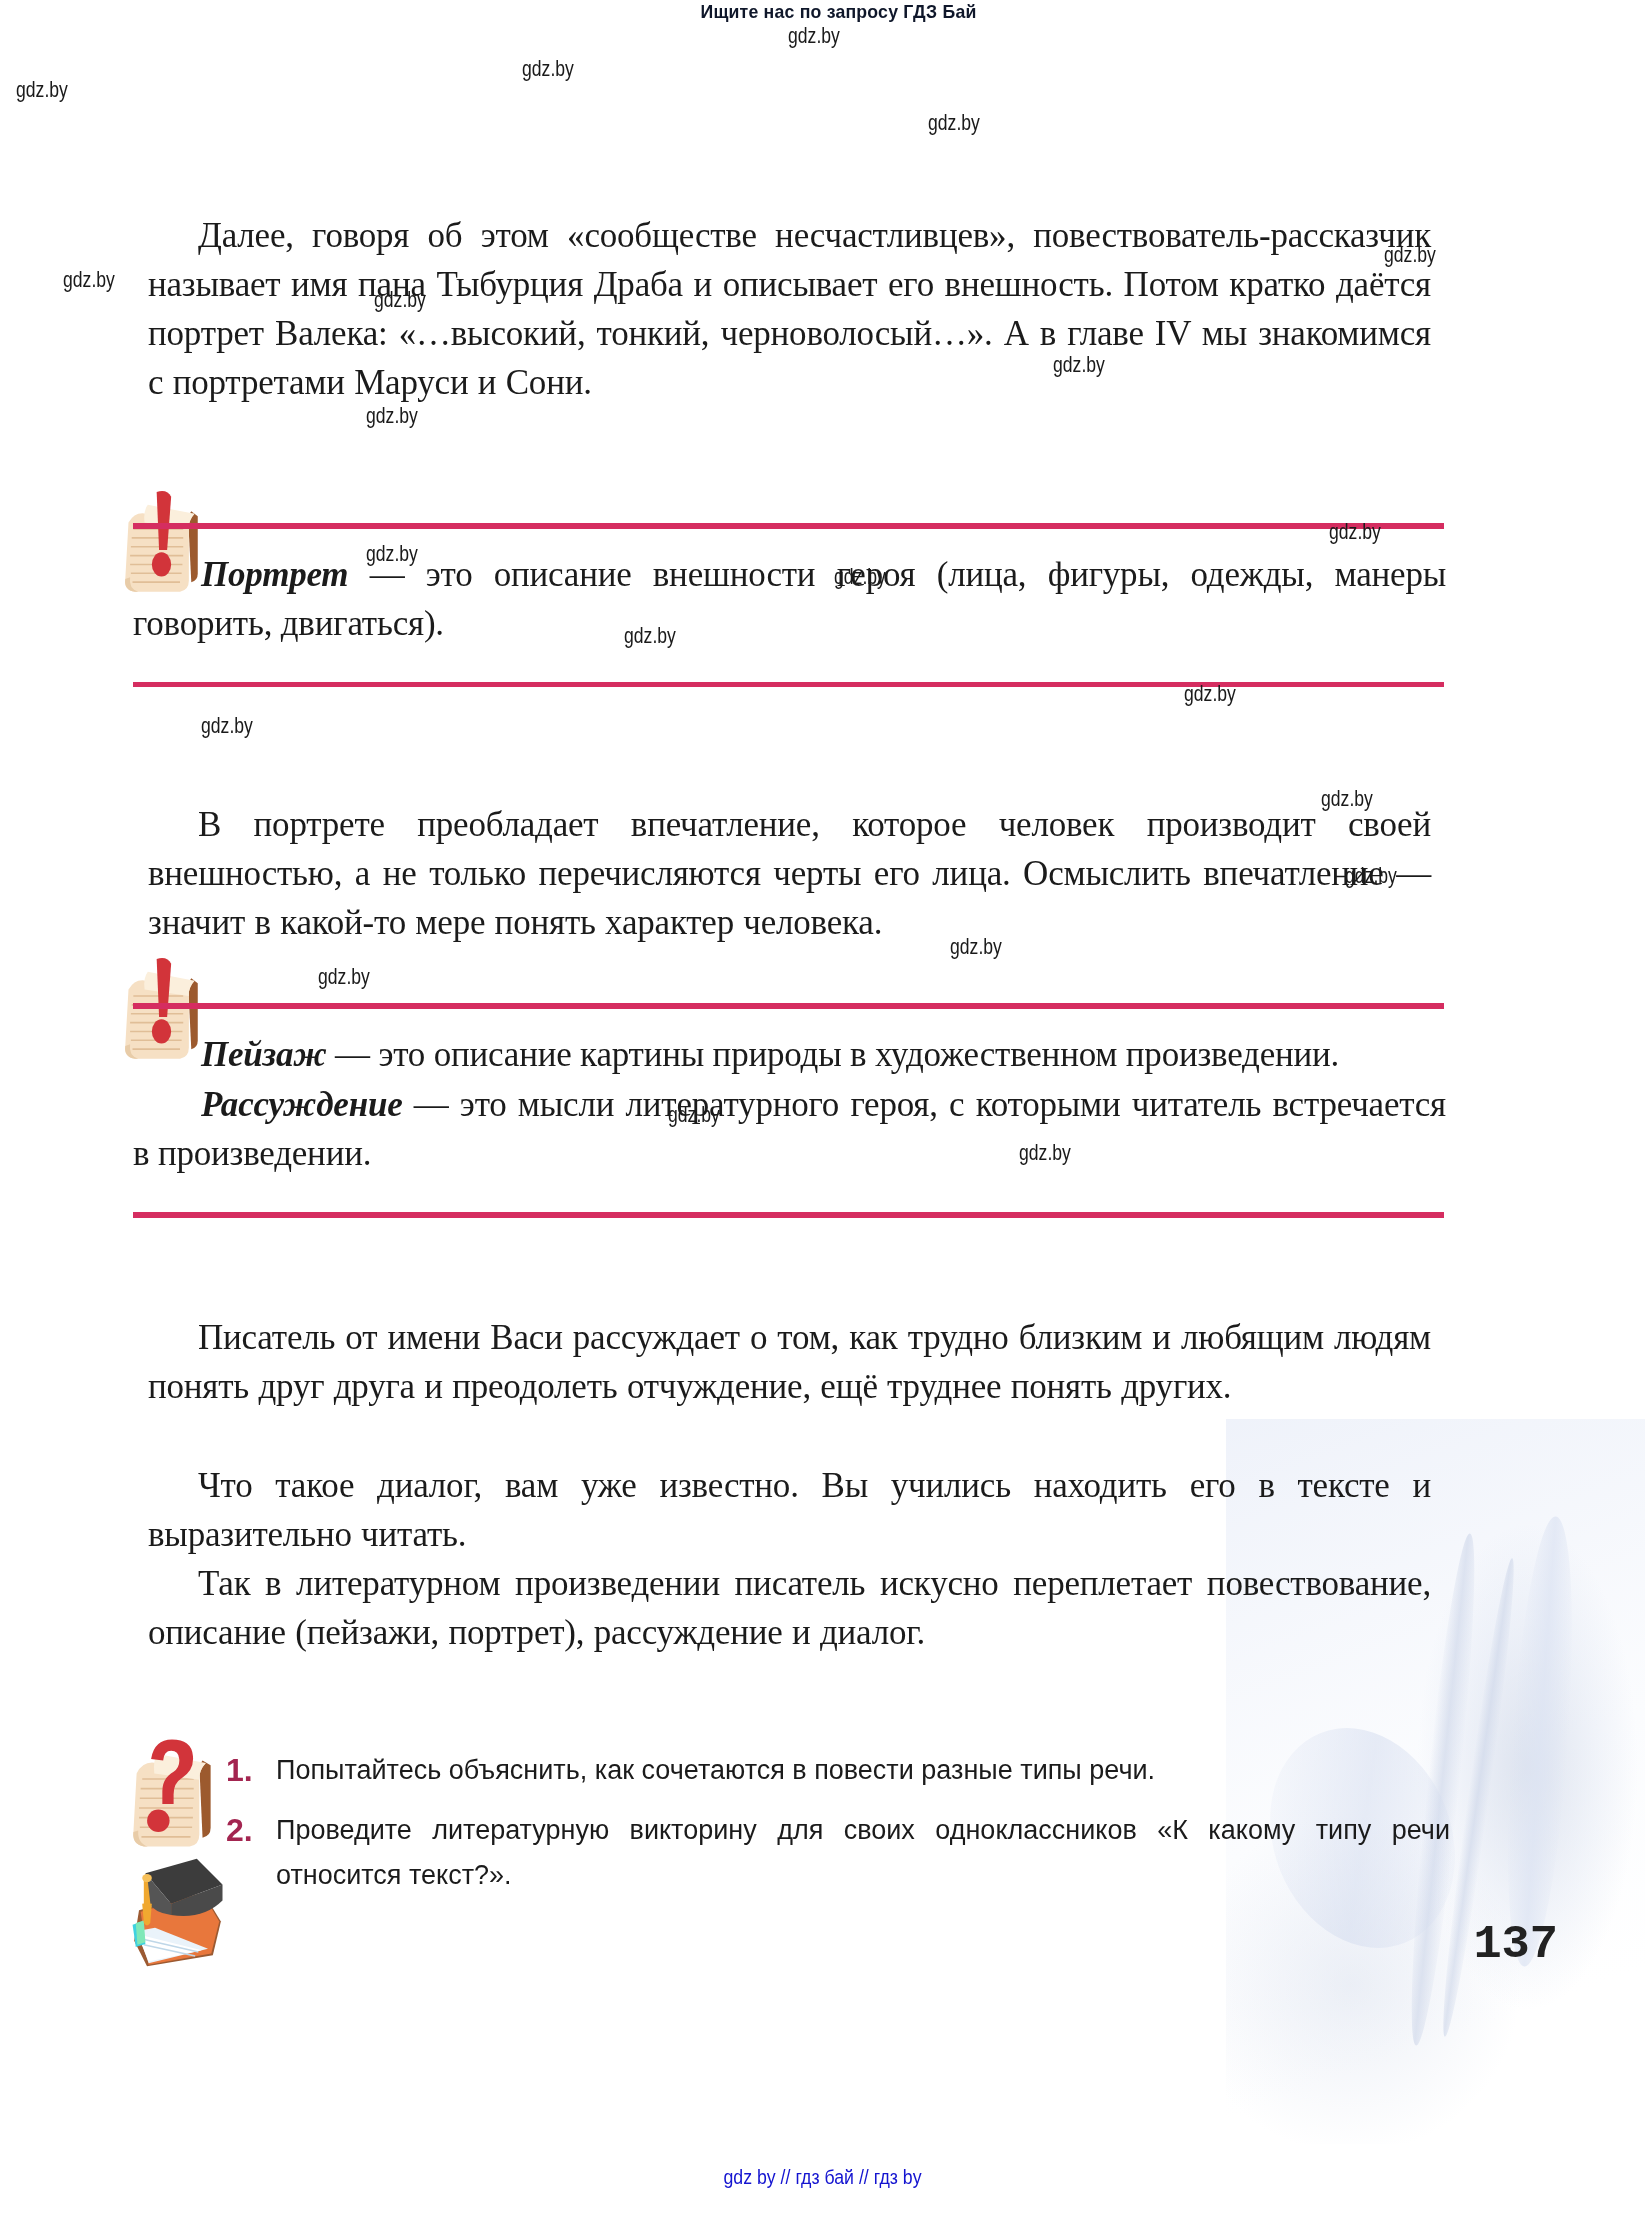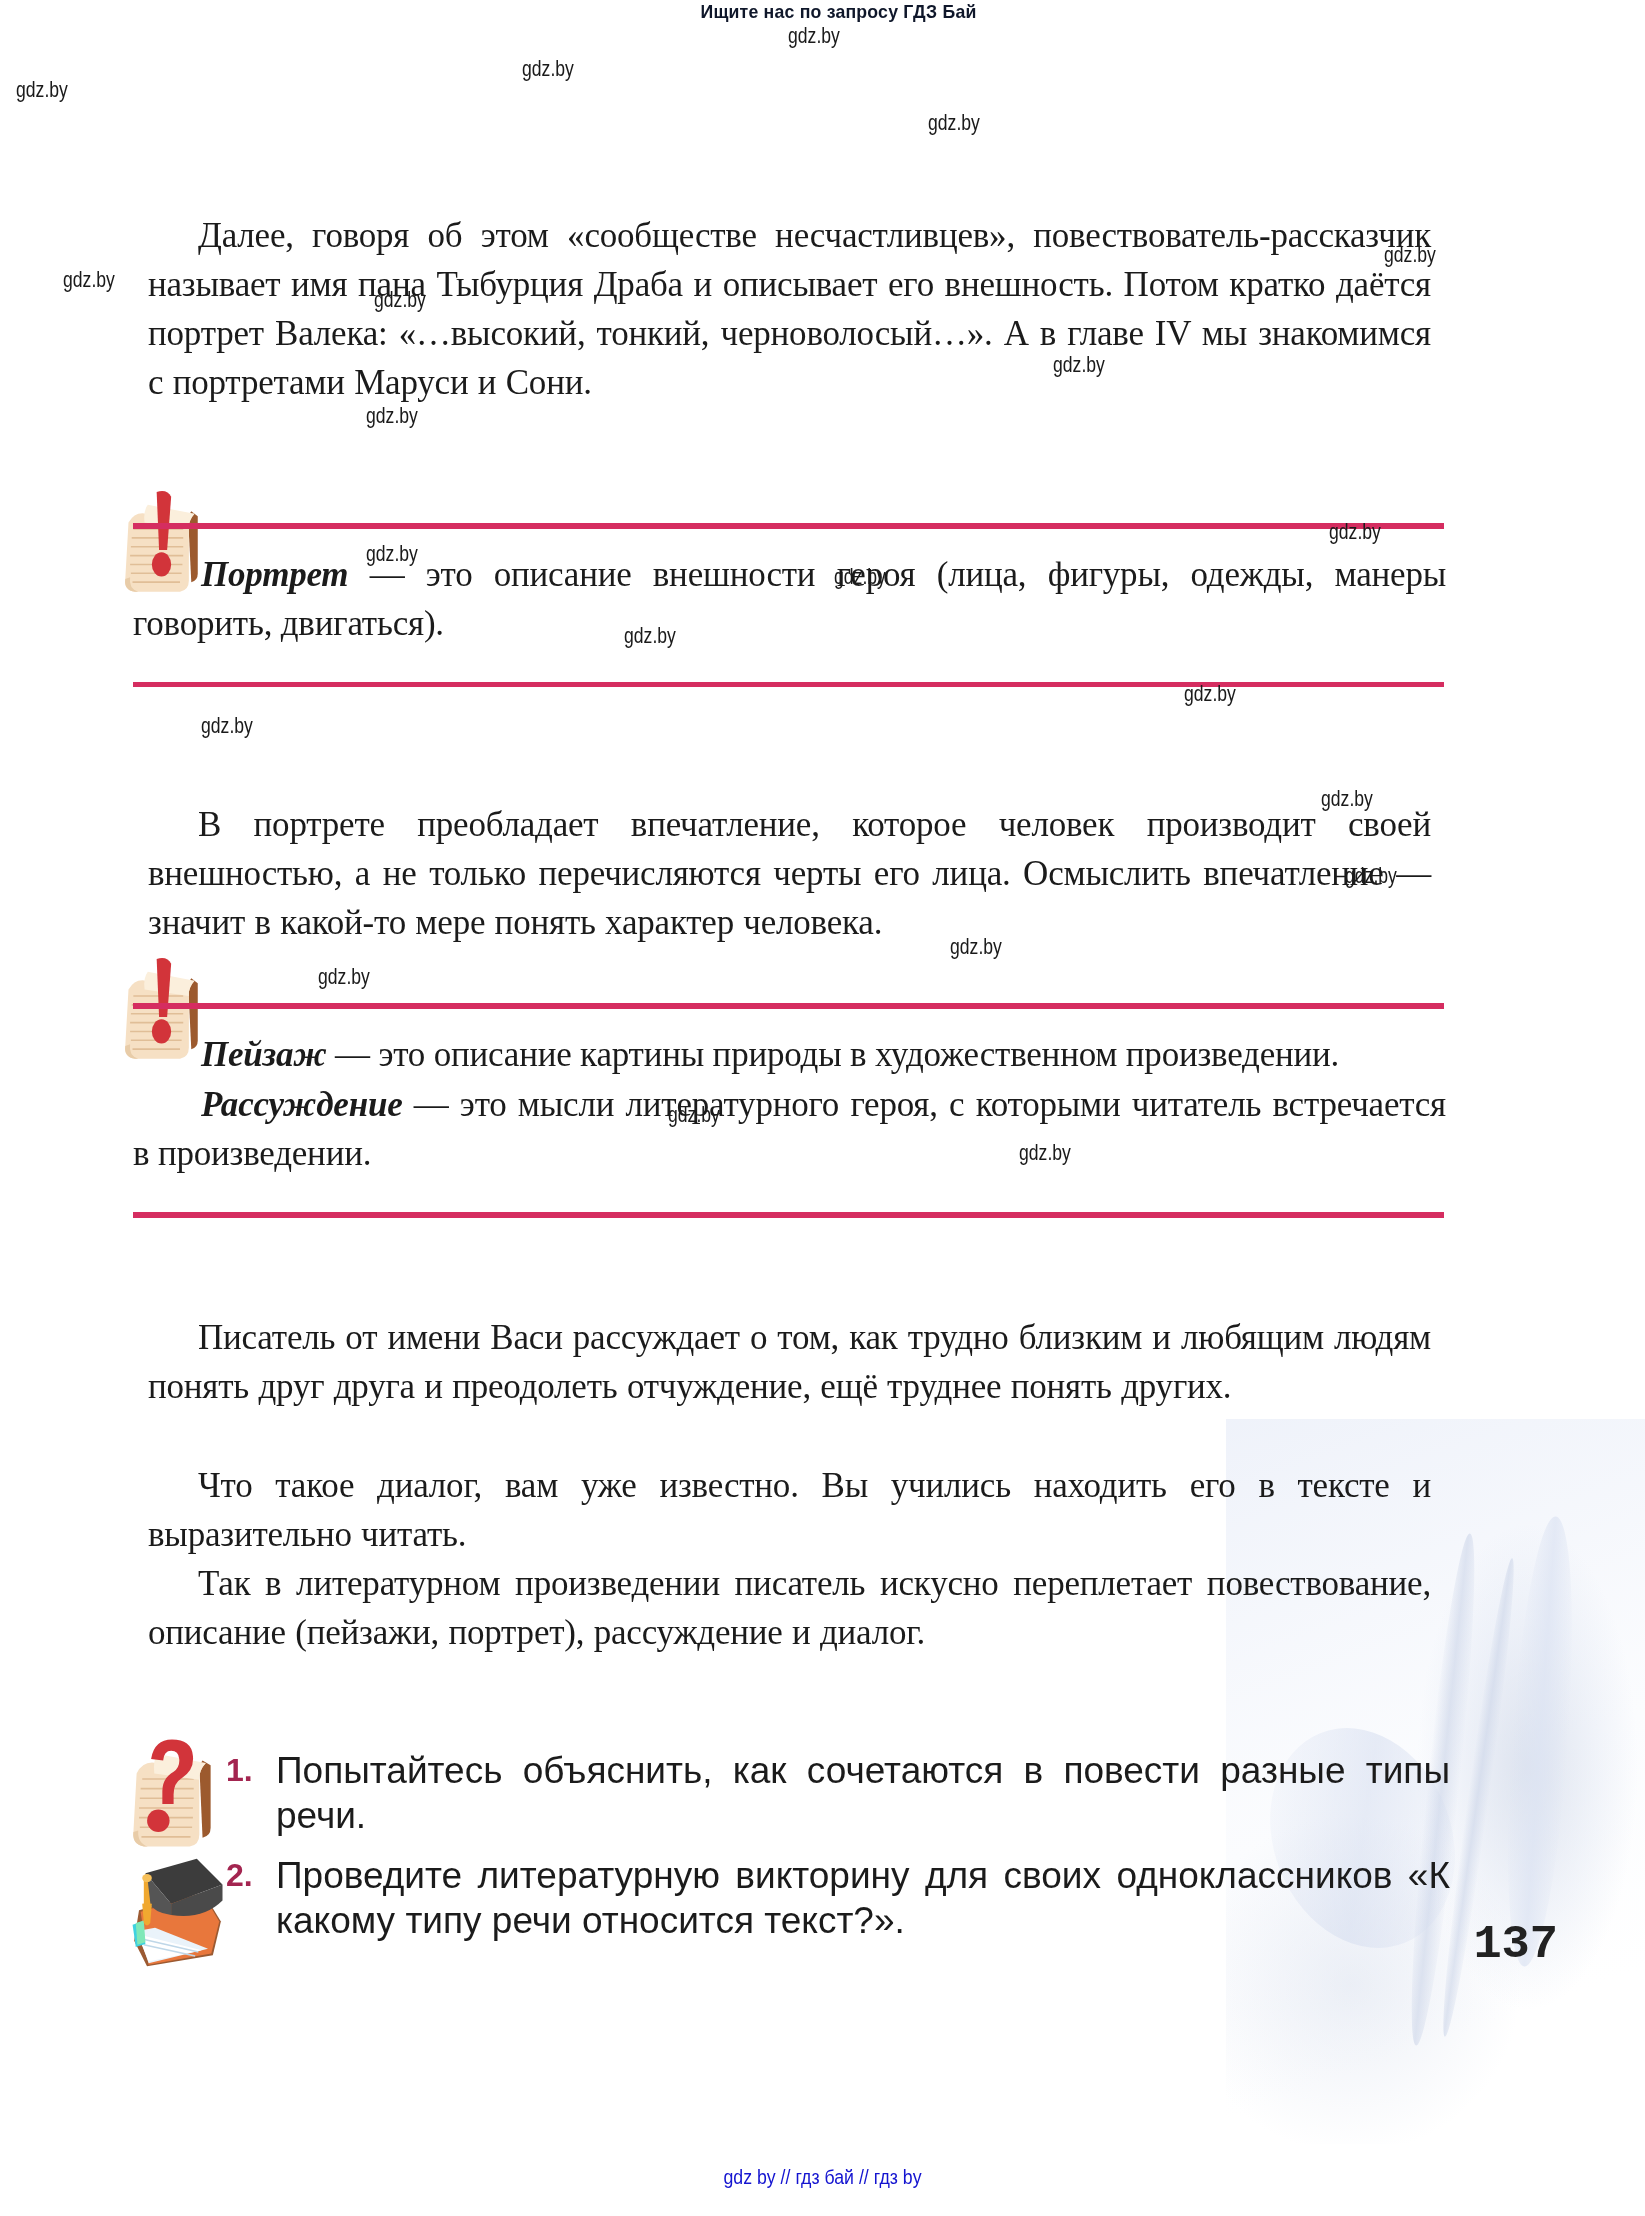--- a/index.html
+++ b/index.html
@@ -120,21 +120,21 @@
     font-family: "Liberation Sans", sans-serif;
     font-size: 32px;
     font-weight: 700;
     color: #A32550;
     width: 50px;
     flex: 0 0 50px;
     line-height: 45px;
   }
   .ex-text {
     font-family: "Liberation Sans", sans-serif;
-    font-size: 37px;
+    font-size: 27px;
     line-height: 45px;
     color: #1b1b1b;
     text-align: justify;
     flex: 1 1 auto;
   }
   .ex-text.j { text-align-last: left; }
 
   
   .page-number {
     position: absolute;

